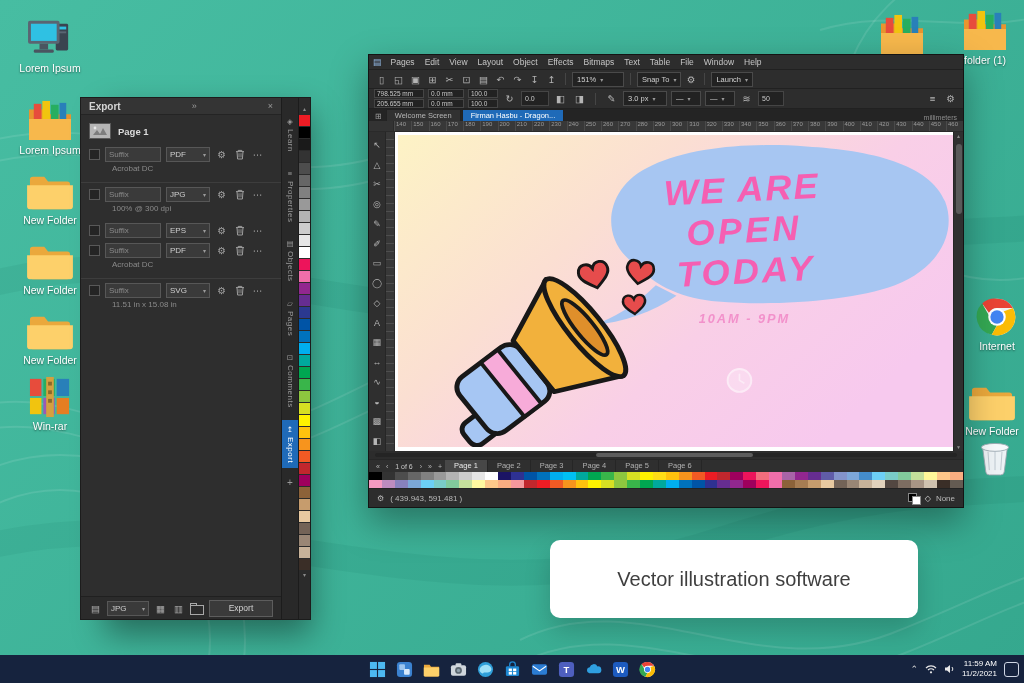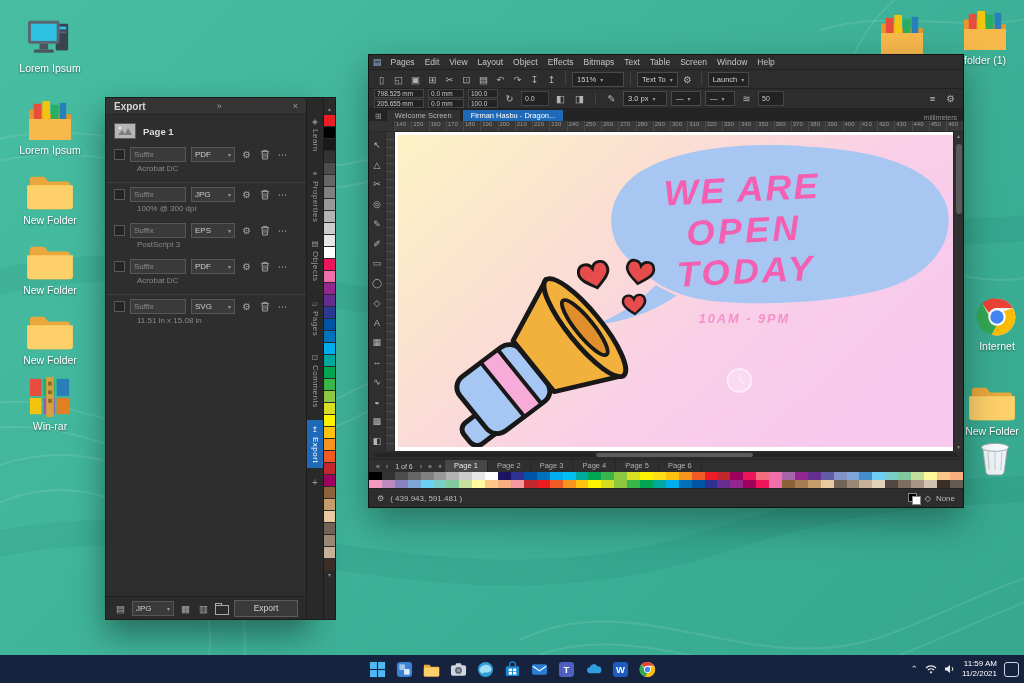--- a/index.html
+++ b/index.html
@@ -83,21 +83,21 @@
   .statusbar{height:18px;background:#2d2d2d;border-top:1px solid #222;display:flex;align-items:center;
     padding:0 8px;gap:6px;font-size:8px;color:#b9b9b9;}
   .st-right{margin-left:auto;display:flex;align-items:center;gap:5px;}
   .wellpair{position:relative;width:12px;height:10px;}
   .wellpair i{position:absolute;width:7px;height:7px;border:1px solid #888;display:block;}
   .wellpair i:first-child{left:0;top:0;background:#000;}
   .wellpair i:last-child{left:4px;top:3px;background:#fff;}
 
   
   .export{position:absolute;left:105px;top:97px;width:206px;height:523px;display:flex;z-index:6;
-    box-shadow:0 14px 30px rgba(0,0,0,.4);}
+    box-shadow:0 14px 30px rgba(0,0,0,.4);justify-content:flex-end;}
   .epanel{width:217px;background:#2e2e2e;border:1px solid #1c1c1c;display:flex;flex-direction:column;}
   .ehead{height:16px;background:#343434;border-bottom:1px solid #242424;display:flex;align-items:center;padding:0 8px;}
   .ehead .t{font-size:10px;font-weight:bold;color:#d5d5d5;}
   .ehead .hic{margin-left:auto;font-size:9px;color:#9a9a9a;padding-left:8px;}
   .ebody{flex:1;overflow:hidden;}
   .ghead{display:flex;align-items:center;gap:7px;padding:8px 8px 4px;}
   .gthumb{width:20px;height:14px;border:1px solid #5a5a5a;flex:0 0 auto;}
   .gthumb svg{width:100%;height:100%;display:block;}
   .gtitle{font-size:9.5px;font-weight:bold;color:#dcdcdc;white-space:nowrap;}
   .erow{display:flex;align-items:center;gap:5px;padding:4px 8px 1px;}
@@ -290,21 +290,21 @@
       <span class="applogo">▤</span>
     <span class="mi">Pages</span>
         <span class="mi">Edit</span>
         <span class="mi">View</span>
         <span class="mi">Layout</span>
         <span class="mi">Object</span>
         <span class="mi">Effects</span>
         <span class="mi">Bitmaps</span>
         <span class="mi">Text</span>
         <span class="mi">Table</span>
-        <span class="mi">Screen</span>
+        <span class="mi">File</span>
         <span class="mi">Window</span>
         <span class="mi">Help</span>
       </div>
 
     <div class="tb1">
       <span id="tb1icons" style="display:flex;gap:2px;">
           <span class="tbtn">▯</span>
           <span class="tbtn">◱</span>
           <span class="tbtn">▣</span>
           <span class="tbtn">⊞</span>
@@ -316,21 +316,21 @@
           <span class="tbtn">↧</span>
           <span class="tbtn">↥</span>
         </span>
       <span class="vsep"></span>
       <span class="select" style="width:42px">
         <span>151%</span>
         <span class="caret">▾</span>
       </span>
       <span class="vsep"></span>
       <span class="select">
-        <span>Text To</span>
+        <span>Snap To</span>
         <span class="caret">▾</span>
       </span>
       <span class="tbtn">⚙</span>
       <span class="vsep"></span>
       <span class="select">
         <span>Launch</span>
         <span class="caret">▾</span>
       </span>
     </div>
 
@@ -688,21 +688,20 @@
             </span>
             <span class="icn">⚙</span>
             <span class="icn">
               <svg viewBox="0 0 10 11">
                 <path d="M1,2.6 h8 M3.2,2.6 V1.4 h3.6 v1.2 M2,2.6 l0.6,7.4 h4.8 l0.6,-7.4" stroke="#a8a8a8" fill="none" stroke-width="0.9"></path>
                 <path d="M4,4.2 v4.2 M6,4.2 v4.2" stroke="#a8a8a8" stroke-width="0.8" fill="none"></path>
               </svg>
             </span>
             <span class="icn">⋯</span>
           </div>
-          <div class="note">PostScript 3</div>
           <div class="erow">
             <span class="chk"></span>
             <input class="suffix" placeholder="Suffix" style="">
             <span class="fmt">
               <span>PDF</span>
               <span class="caret">▾</span>
             </span>
             <span class="icn">⚙</span>
             <span class="icn">
               <svg viewBox="0 0 10 11">
@@ -808,20 +807,23 @@
         <div class="vsw" style="background: rgb(198, 156, 109);"></div>
         <div class="vsw" style="background: rgb(232, 201, 160);"></div>
         <div class="vsw" style="background: rgb(115, 99, 87);"></div>
         <div class="vsw" style="background: rgb(153, 134, 117);"></div>
         <div class="vsw" style="background: rgb(199, 178, 153);"></div>
         <div class="vsw" style="background: rgb(58, 46, 39);"></div>
         <div class="arr">▾</div>
       </div>
   </div>
 
+  <div class="tooltip">
+    <span>Vector illustration software</span>
+  </div>
 
   <div class="taskbar">
     <div class="tb-center" id="tb-center">
         <div class="tico">
           <svg viewBox="0 0 18 18">
             <rect x="1" y="1" width="7.4" height="7.4" fill="#4db9f2"></rect>
             <rect x="9.6" y="1" width="7.4" height="7.4" fill="#4db9f2"></rect>
             <rect x="1" y="9.6" width="7.4" height="7.4" fill="#4db9f2"></rect>
             <rect x="9.6" y="9.6" width="7.4" height="7.4" fill="#4db9f2"></rect>
           </svg>

